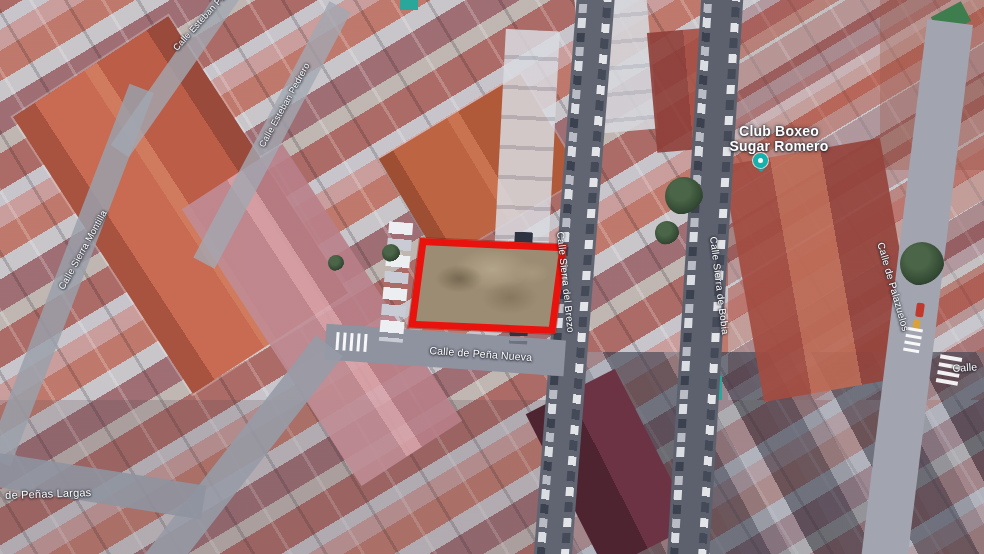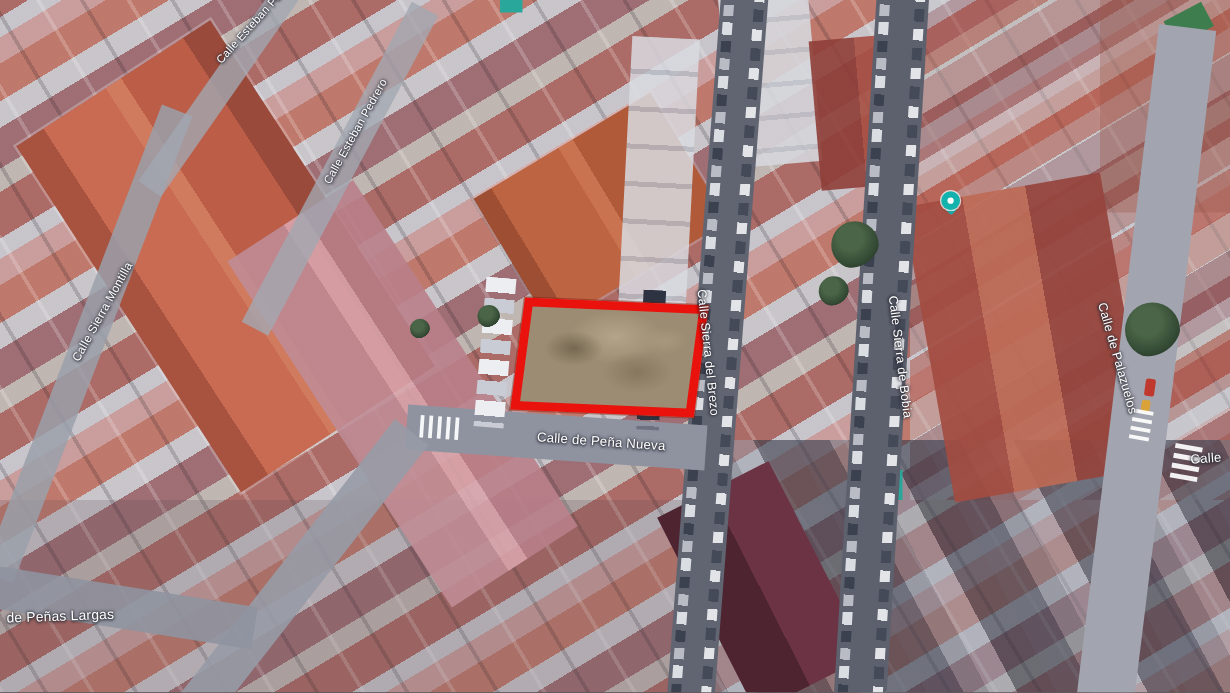--- a/index.html
+++ b/index.html
@@ -250,18 +250,22 @@
   <span class="lbl lbl-brezo">Calle Sierra del Brezo</span>
   <span class="lbl lbl-bobia">Calle Sierra de Bobia</span>
   <span class="lbl lbl-palaz">Calle de Palazuelos</span>
   <span class="lbl lbl-pnueva">Calle de Peña Nueva</span>
   <span class="lbl lbl-plargas">de Peñas Largas</span>
   <span class="lbl lbl-montilla">Calle Sierra Montilla</span>
   <span class="lbl lbl-ped-b">Calle Esteban Pedrero</span>
   <span class="lbl lbl-ped-a">Calle Esteban Pedrero</span>
   <span class="lbl lbl-calle">Calle</span>
 
+  <div class="poi">
+    <div>Club Boxeo</div>
+    <div>Sugar Romero</div>
+  </div>
   <div class="pin">
     <span class="pin-tail"></span>
     <span class="pin-head"></span>
   </div>
 
 </div>
 
 </body></html>

